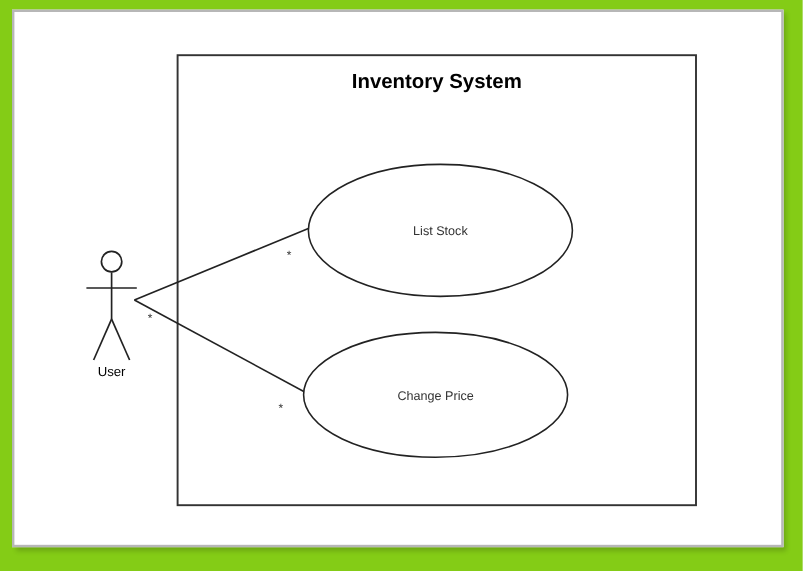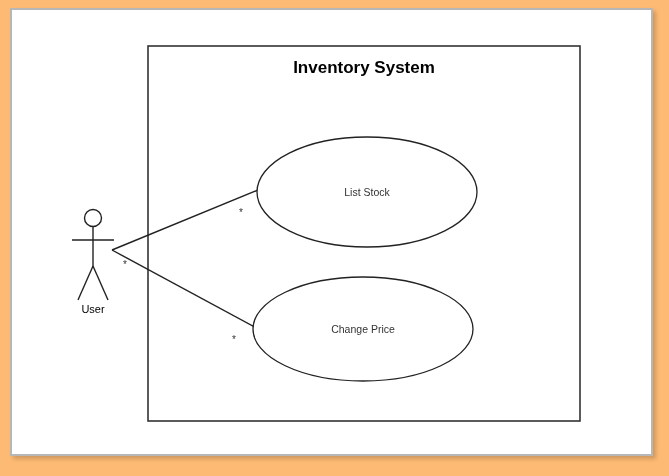--- a/index.html
+++ b/index.html
@@ -5,21 +5,21 @@
   html, body {
     margin: 0;
     padding: 0;
     background: #f7f7f7;
     font-family: "Liberation Sans", sans-serif;
   }
   #screen {
     position: relative;
     width: 669px;
     height: 476px;
-    background: #fdba74;
+    background: #84cc16;
     overflow: hidden;
   }
   
   #page {
     position: absolute;
     left: 10px;
     top: 8px;
     width: 643px;
     height: 448px;
     background: #ffffff;

